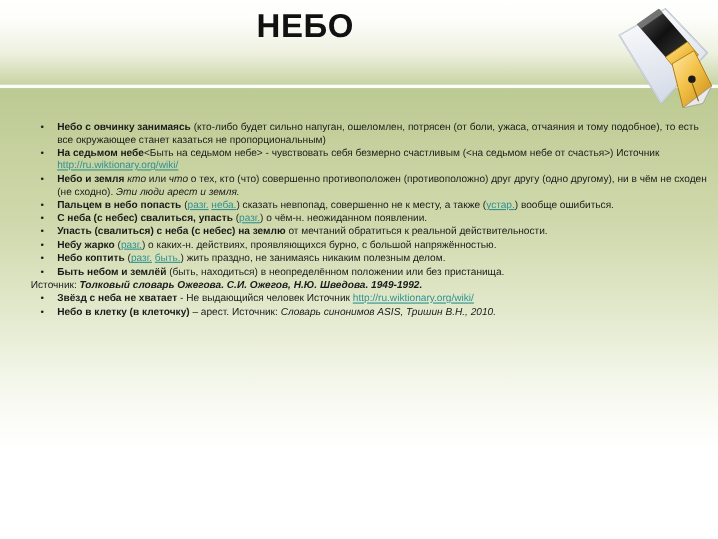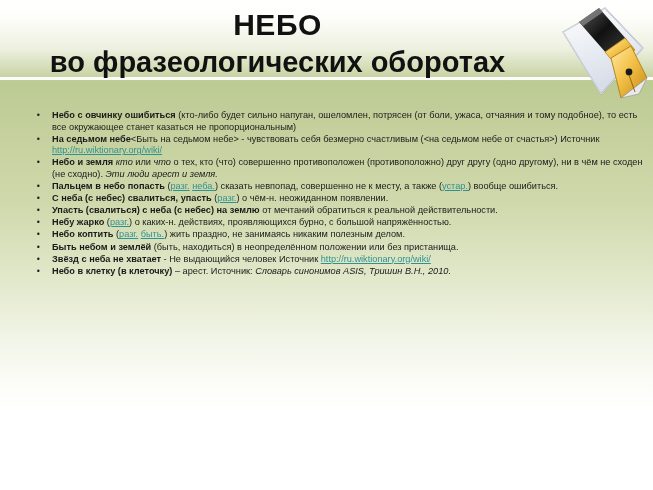--- a/index.html
+++ b/index.html
@@ -104,28 +104,27 @@
 
   <polygon points="78,96 104,76 96,92" fill="#e9e9ea" stroke="#9a9a9a" stroke-width="0.7"></polygon>
 
   <circle cx="86" cy="70" r="3.4" fill="#1a1a1a"></circle>
 
   <line x1="86" y1="73" x2="92" y2="90" stroke="#8a6a10" stroke-width="1"></line>
 </svg>
 
 <div class="title-wrap">
   <div class="title1">НЕБО</div>
-  <div class="title2">во фразеологических оборотах</div>
 </div>
 
 <div class="body">
 
   <div class="row">
     <span class="bul">•</span>
-    <span class="txt"><b>Небо с овчинку ошибиться</b><span> (кто-либо будет сильно напуган, ошеломлен, потрясен (от боли, ужаса, отчаяния и тому подобное), то есть все окружающее станет казаться не пропорциональным)</span></span>
+    <span class="txt"><b>Небо с овчинку занимаясь</b><span> (кто-либо будет сильно напуган, ошеломлен, потрясен (от боли, ужаса, отчаяния и тому подобное), то есть все окружающее станет казаться не пропорциональным)</span></span>
   </div>
 
   <div class="row">
     <span class="bul">•</span>
     <span class="txt"><b>На седьмом небе</b><span>&lt;Быть на седьмом небе&gt; - чувствовать себя безмерно счастливым (&lt;на седьмом небе от счастья&gt;) Источник </span><a class="lnk" href="#">http://ru.wiktionary.org/wiki/</a></span>
   </div>
 
   <div class="row">
     <span class="bul">•</span>
     <span class="txt"><b>Небо и земля</b><span> <i>кто</i> или <i>что</i> о тех, кто (что) совершенно противоположен (противоположно) друг другу (одно другому), ни в чём не сходен (не сходно). <i>Эти люди арест и земля.</i></span></span>
@@ -154,20 +153,21 @@
   <div class="row">
     <span class="bul">•</span>
     <span class="txt"><b>Небо коптить</b><span> (<span style="color:#2e9292;text-decoration:underline">разг.</span> <span style="color:#2e9292;text-decoration:underline">быть.</span>) жить праздно, не занимаясь никаким полезным делом.</span></span>
   </div>
 
   <div class="row">
     <span class="bul">•</span>
     <span class="txt"><b>Быть небом и землёй</b><span> (быть, находиться) в неопределённом положении или без пристанища.</span></span>
   </div>
 
+  <div class="src"><span>Источник: </span><i class="bi">Толковый словарь Ожегова. С.И. Ожегов, Н.Ю. Шведова. 1949-1992.</i></div>
 
   <div class="row">
     <span class="bul">•</span>
     <span class="txt"><b>Звёзд с неба не хватает</b><span> - Не выдающийся человек Источник </span><a class="lnk" href="#">http://ru.wiktionary.org/wiki/</a></span>
   </div>
 
   <div class="row">
     <span class="bul">•</span>
     <span class="txt"><b>Небо в клетку (в клеточку)</b><span> – арест. Источник: <i>Словарь синонимов ASIS, Тришин В.Н., 2010.</i></span></span>
   </div>

